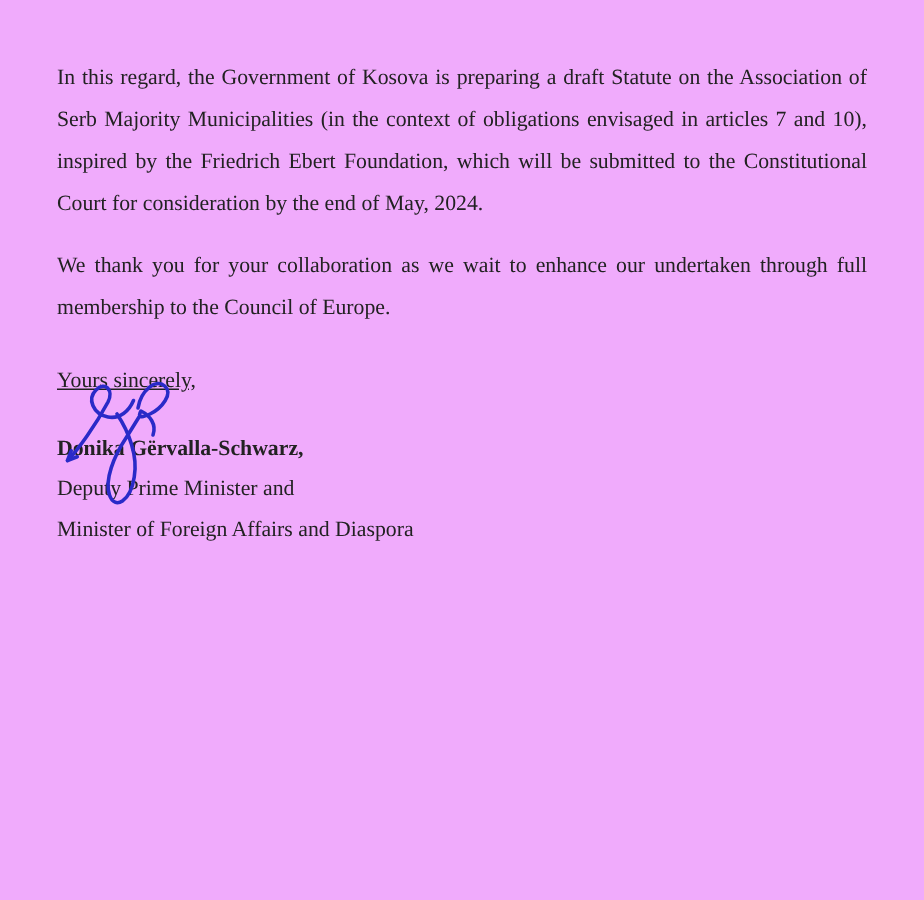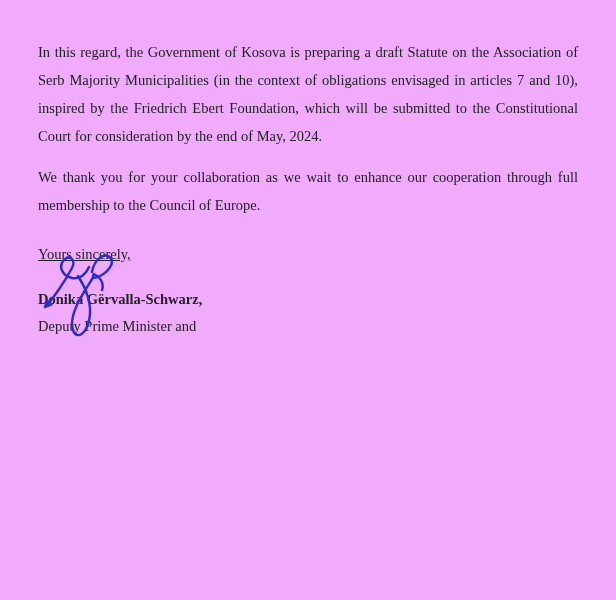--- a/index.html
+++ b/index.html
@@ -63,36 +63,37 @@
   }
 </style>
 </head>
 <body>
 
 <div class="page">
 
   <p class="para">In this regard, the Government of Kosova is preparing a draft Statute on the Association of Serb Majority Municipalities (in the context of obligations envisaged in articles 7 and 10), inspired by the Friedrich Ebert Foundation, which will be submitted to the Constitutional Court for consideration by the end of May, 2024.</p>
 
 
-  <p class="para">We thank you for your collaboration as we wait to enhance our cooperation through full membership to the Council of Europe.</p>
+  <p class="para">We thank you for your collaboration as we wait to enhance our undertaken through full membership to the Council of Europe.</p>
 
   <p class="closing">Yours sincerely,</p>
 
   <div class="sig-block">
 
     <svg class="signature" viewBox="0 0 82 92" aria-hidden="true">
 
       <path d="M 3 55 C 10 48, 22 31, 30 16 C 34 8, 28 2, 22 8 C 16 14, 20 24, 30 26 C 38 27.5, 44 22, 47 15"></path>
 
       <path d="M 3 55 L 9.5 52.5 M 3 55 L 5.5 48.5"></path>
 
       <path d="M 50 20 C 52 8, 62 0, 68 5.5 C 73.5 10.5, 66 20, 58 24 C 52 27, 49.5 26, 52 22 C 58 25, 62.5 31, 60 38"></path>
 
       <path d="M 36 24 C 44 36, 50 52, 47.5 66 C 45 82, 34.5 88.5, 31 78 C 27.5 68, 34 52, 42 40 C 45.5 34.5, 48.5 29.5, 51 25.5"></path>
     </svg>
 
     <p class="signatory-name">Donika Gërvalla-Schwarz,</p>
 
     <p class="title-line">Deputy Prime Minister and</p>
 
+    <p class="title-line">Minister of Foreign Affairs and Diaspora</p>
   </div>
 
 </div>
 
 </body></html>

